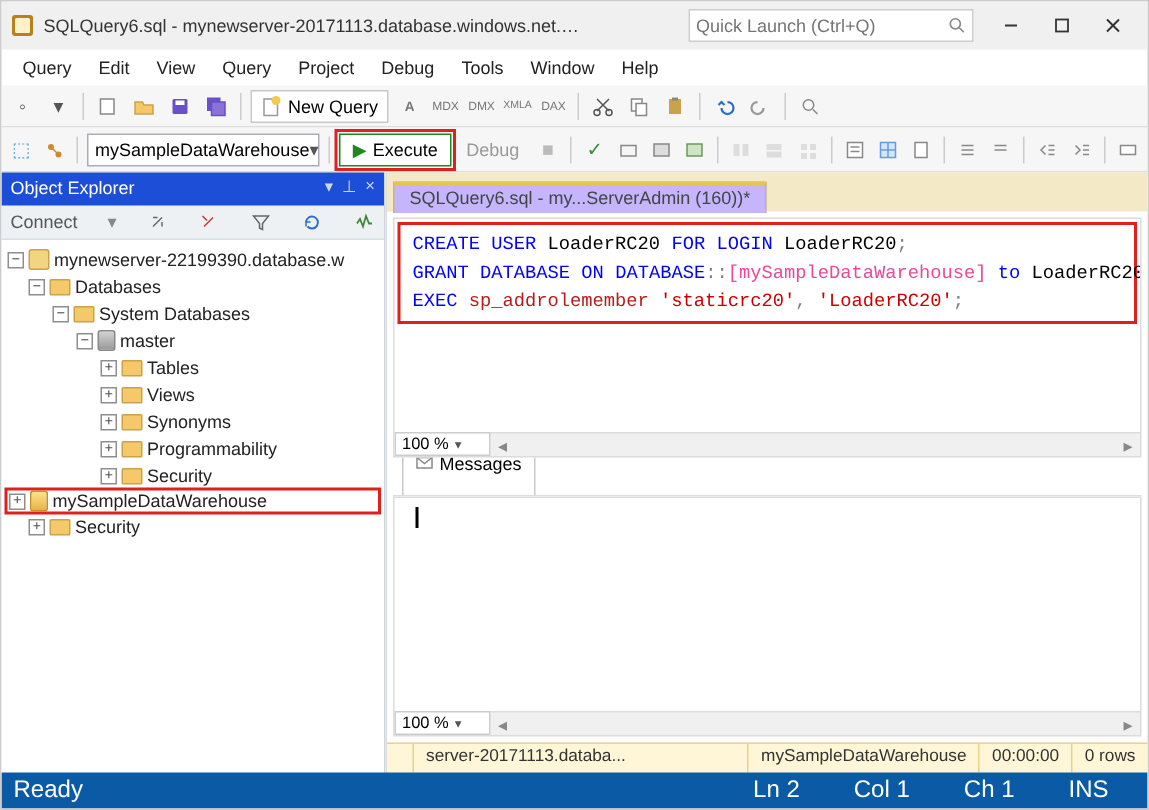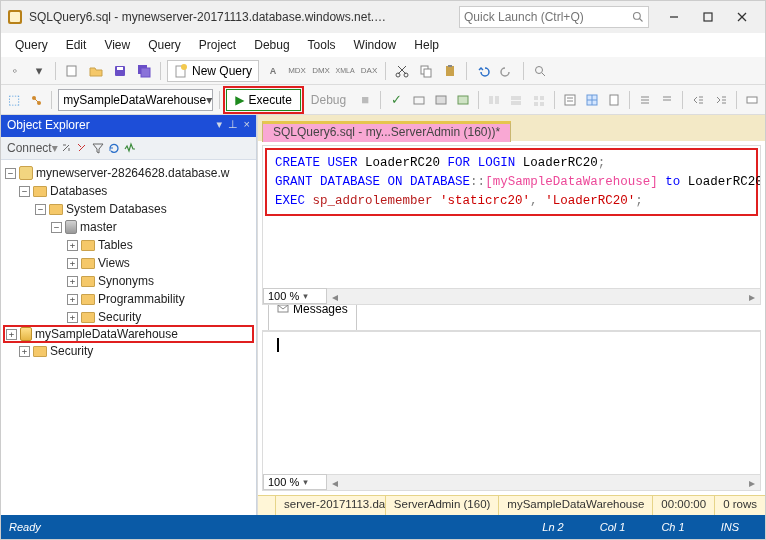--- a/index.html
+++ b/index.html
@@ -22,50 +22,50 @@
   .toolbar2 { display:flex; align-items:center; padding:2px 4px; gap:4px; border-bottom:1px solid #dcdcdc; height:30px; background:#f6f6f6;}
   .dbcombo { border:1px solid #abadb3; height:22px; min-width:155px; background:#fff; display:flex; align-items:center; padding:0 4px; font-size:12px;}
   .dbcombo .dd { margin-left:auto; color:#555;}
   .execbtn { border:1px solid #1e8a1e; padding:1px 8px; height:22px; display:flex; align-items:center; gap:4px; background:#fff; outline:2px solid #e01f1f; outline-offset:1px;}
   .execbtn .play { color:#1e8a1e; font-size:12px;}
   .debugbtn { color:#999; padding:0 6px;}
   .main { flex:1; display:flex; min-height:0; }
   .objexp { width:256px; background:#eef1f4; border-right:1px solid #ccd4de; display:flex; flex-direction:column; }
   .panelhdr { background:#1d4ed8; color:#fff; padding:3px 6px; display:flex; align-items:flex-start; height:22px; font-size:12px;}
   .panelhdr .hdricons { margin-left:auto; display:flex; gap:6px; color:#cfd7e4; font-size:11px;}
-  .connectbar { padding:3px 6px; display:flex; align-items:center; gap:0; color:#555; border-bottom:1px solid #d7dee8;}
+  .connectbar { padding:3px 6px; display:flex; align-items:center; gap:20px; color:#555; border-bottom:1px solid #d7dee8;}
   .connectbar .cico { width:16px; height:16px; display:flex; align-items:center; justify-content:center; }
   .tree { flex:1; overflow:auto; background:#fff; padding:4px 2px; font-size:12px; color:#222;}
   .node { display:flex; align-items:center; gap:3px; height:18px; padding-left:2px;}
   .exp { width:11px; height:11px; border:1px solid #8e8e8e; display:inline-flex; align-items:center; justify-content:center; font-size:9px; line-height:1; color:#555; background:#fff; font-family: monospace;}
   .folder { width:14px; height:11px; background:#f5c869; border:1px solid #caa24c; border-radius:1px; position:relative;}
   .dbico { width:12px; height:14px; background:linear-gradient(#d2d2d2,#999); border-radius:2px; border:1px solid #888;}
   .dbico.gold { background:linear-gradient(#ffe08a,#e6b645); border-color:#c09128;}
   .srvico { width:14px; height:14px; background:#f2d580; border:1px solid #caa24c; border-radius:2px;}
   .indent1 { padding-left:16px;} .indent2{padding-left:32px;} .indent3{padding-left:48px;} .indent4{padding-left:64px;}
   .hlred { border:2px solid #e01f1f; padding:0 1px; margin:-1px 0;}
   .editor { flex:1; display:flex; flex-direction:column; min-width:0; background:#fff; border-left:1px solid #dcdcdc;}
   .tabstrip { display:flex; align-items:flex-end; height:26px; background:#f3e9c6; padding-left:4px; gap:0;}
   .tab { background:#fff6d7; border:1px solid #c9b66f; border-bottom:none; padding:3px 10px; font-size:12px; color:#444; position:relative; top:1px;}
-  .tab.active { background:#f9a8d4; border-top:3px solid #e6c54e; padding-top:1px;}
+  .tab.active { background:#c4b5fd; border-top:3px solid #e6c54e; padding-top:1px;}
   .codebox { flex:0 0 160px; background:#fff; border:1px solid #dcdcdc; margin:4px; position:relative; overflow:hidden; }
   .code { font-family: Consolas, "Courier New", monospace; font-size:12.5px; padding:4px 8px; white-space:pre; border:2px solid #e01f1f; margin:2px; line-height:1.5;}
   .kw { color:#0000ff;margin-top:34px; } .op { color:#808080;} .str { color:#cc0000;} .br { color:#ec4899;} .sp { color:#b71c1c;}
   .scrollbar-h { position:absolute; bottom:0; left:0; right:0; height:16px; background:#f0f0f0; border-top:1px solid #dcdcdc; display:flex; align-items:center;}
   .scrollbar-h .track { flex:1; height:14px; background:#f0f0f0;}
   .scrollbar-h .arrow { width:16px; height:16px; display:flex; align-items:center; justify-content:center; color:#888;}
   .zoom { position:absolute; bottom:0; left:0; height:16px; width:64px; background:#fff; border:1px solid #ccc; font-size:11px; display:flex; align-items:center; padding:0 4px; gap:4px; z-index:2;}
   .zoom .dd{font-size:9px;color:#555;}
   .msgtab { height:22px; border-bottom:1px solid #dcdcdc; display:flex; align-items:flex-end; padding-left:6px; margin:0 4px;}
   .msgtab .mtab { border:1px solid #c9c9c9; border-bottom:none; padding:14px 8px; background:#fff; font-size:12px; display:flex; align-items:center; gap:4px;}
   .msgbody { flex:1; margin:0 4px 4px 4px; border:1px solid #dcdcdc; position:relative; background:#fff;}
   .cursor { position:absolute; top:6px; left:14px; width:1px; height:14px; background:#000; box-shadow: 1px 0 0 #000;}
   .statline { height:20px; background:#fff6d7; border-top:1px solid #e6d488; display:flex; font-size:11.5px; color:#333;}
   .statline span { padding:2px 8px; border-right:1px solid #e6d488; white-space:nowrap; overflow:hidden;}
-  .statusbar { height:24px; background:#0a5aa6; color:#fff; display:flex; align-items:center; font-size:11px; padding:0 8px;font-style:italic;}
+  .statusbar { height:24px; background:#0a5aa6; color:#fff; display:flex; align-items:center; font-size:16px; padding:0 8px;}
   .statusbar .cell { padding:0 18px; }
   .statusbar .left { flex:0 0 auto; padding-right:30px;}
   .statusbar .gap { flex:1; }
   .msgico { width:12px; height:12px; display:inline-flex; align-items:center; justify-content:center;}
   svg { display:block; }
 </style>
 </head>
 <body>
 
 <div class="titlebar">
@@ -357,21 +357,21 @@
       <span class="cico">
           <svg width="14" height="14" viewBox="0 0 14 14">
             <path d="M2 8l2-3 2 5 2-7 2 5h2" fill="none" stroke="#3a8a3a" stroke-width="1.2"></path>
           </svg>
         </span>
     </div>
     <div class="tree">
       <div class="node">
           <span class="exp">−</span>
           <span class="srvico"></span>
-          <span>mynewserver-28264628.database.w</span>
+          <span>mynewserver-22199390.database.w</span>
         </div>
       <div class="node indent1">
           <span class="exp">−</span>
           <span class="folder"></span>
           <span>Databases</span>
         </div>
       <div class="node indent2">
           <span class="exp">−</span>
           <span class="folder"></span>
           <span>System Databases</span>
@@ -462,21 +462,20 @@
           <span class="arrow">▸</span>
         </div>
     </div>
     <div class="statline">
       <span style="flex:0 0 18px;display:flex;align-items:center;justify-content:center">
           <svg width="12" height="12">
             <circle cx="6" cy="6" r="4" fill="#5aa84f"></circle>
           </svg>
         </span>
       <span style="flex:1">server-20171113.databa...</span>
-      <span>ServerAdmin (160)</span>
       <span>mySampleDataWarehouse</span>
       <span>00:00:00</span>
       <span style="border-right:none">0 rows</span>
     </div>
   </div>
 </div>
 
 <div class="statusbar">
   <span class="left">Ready</span>
   <span class="gap"></span>

